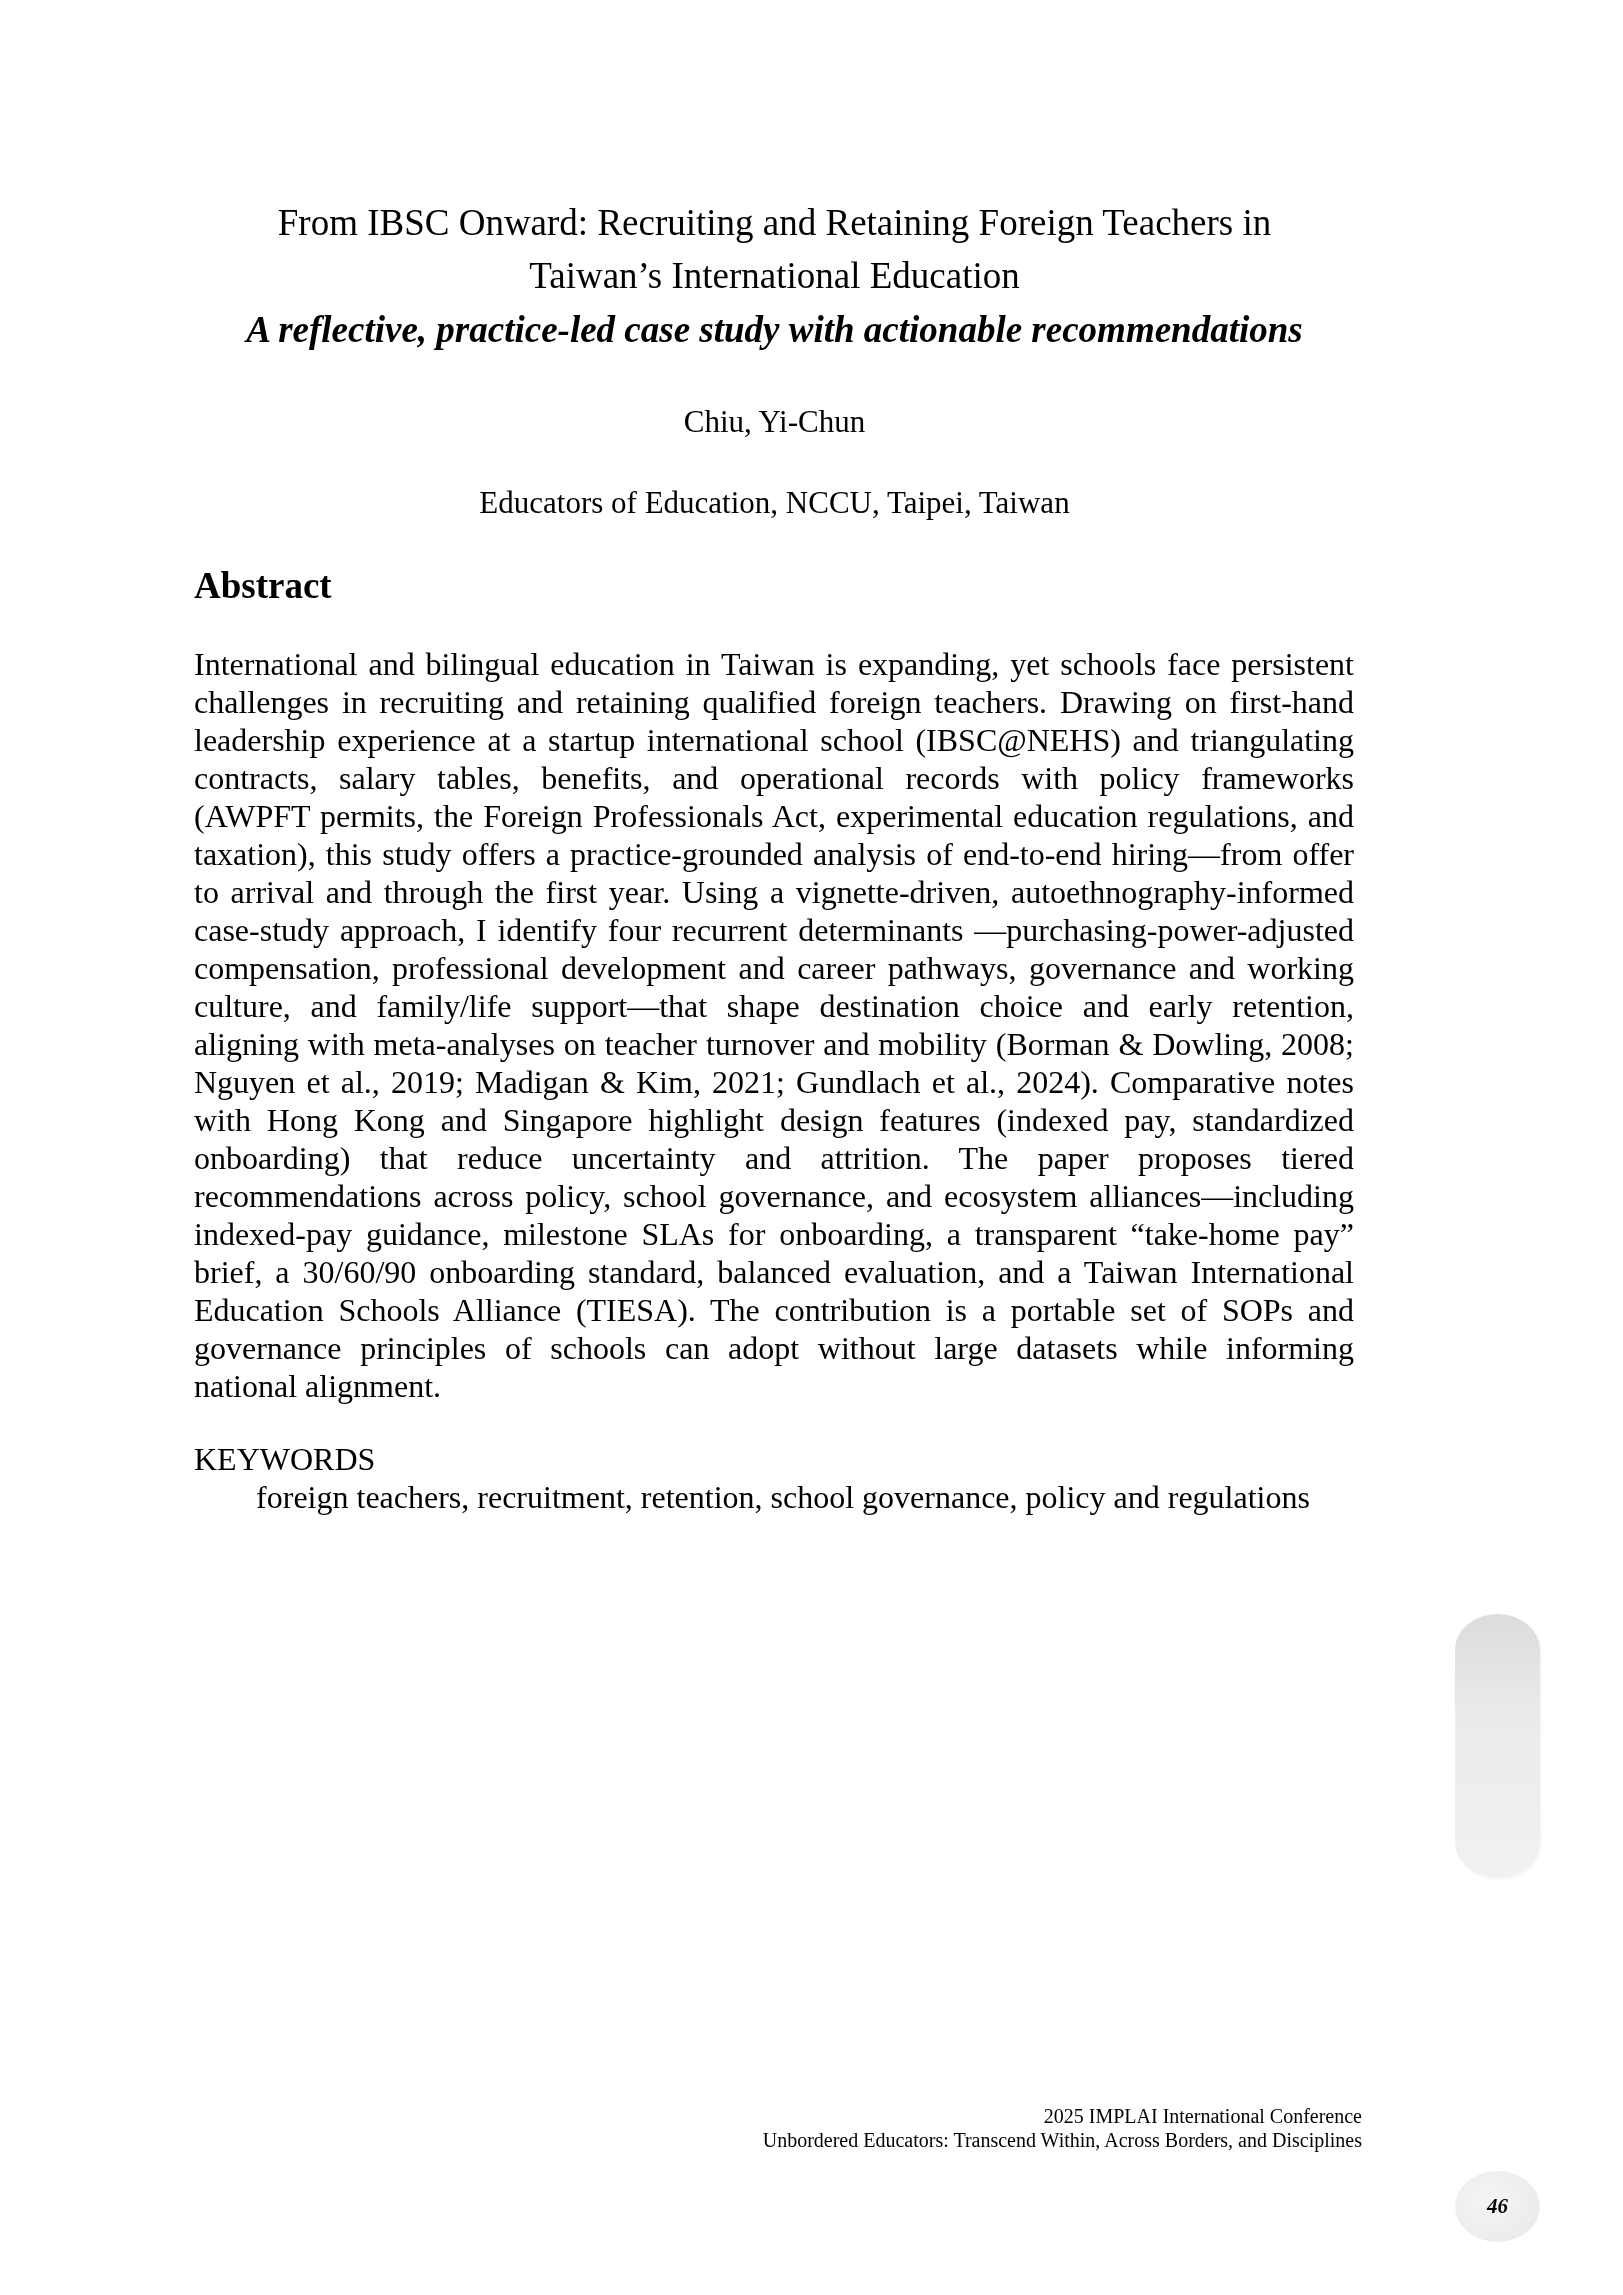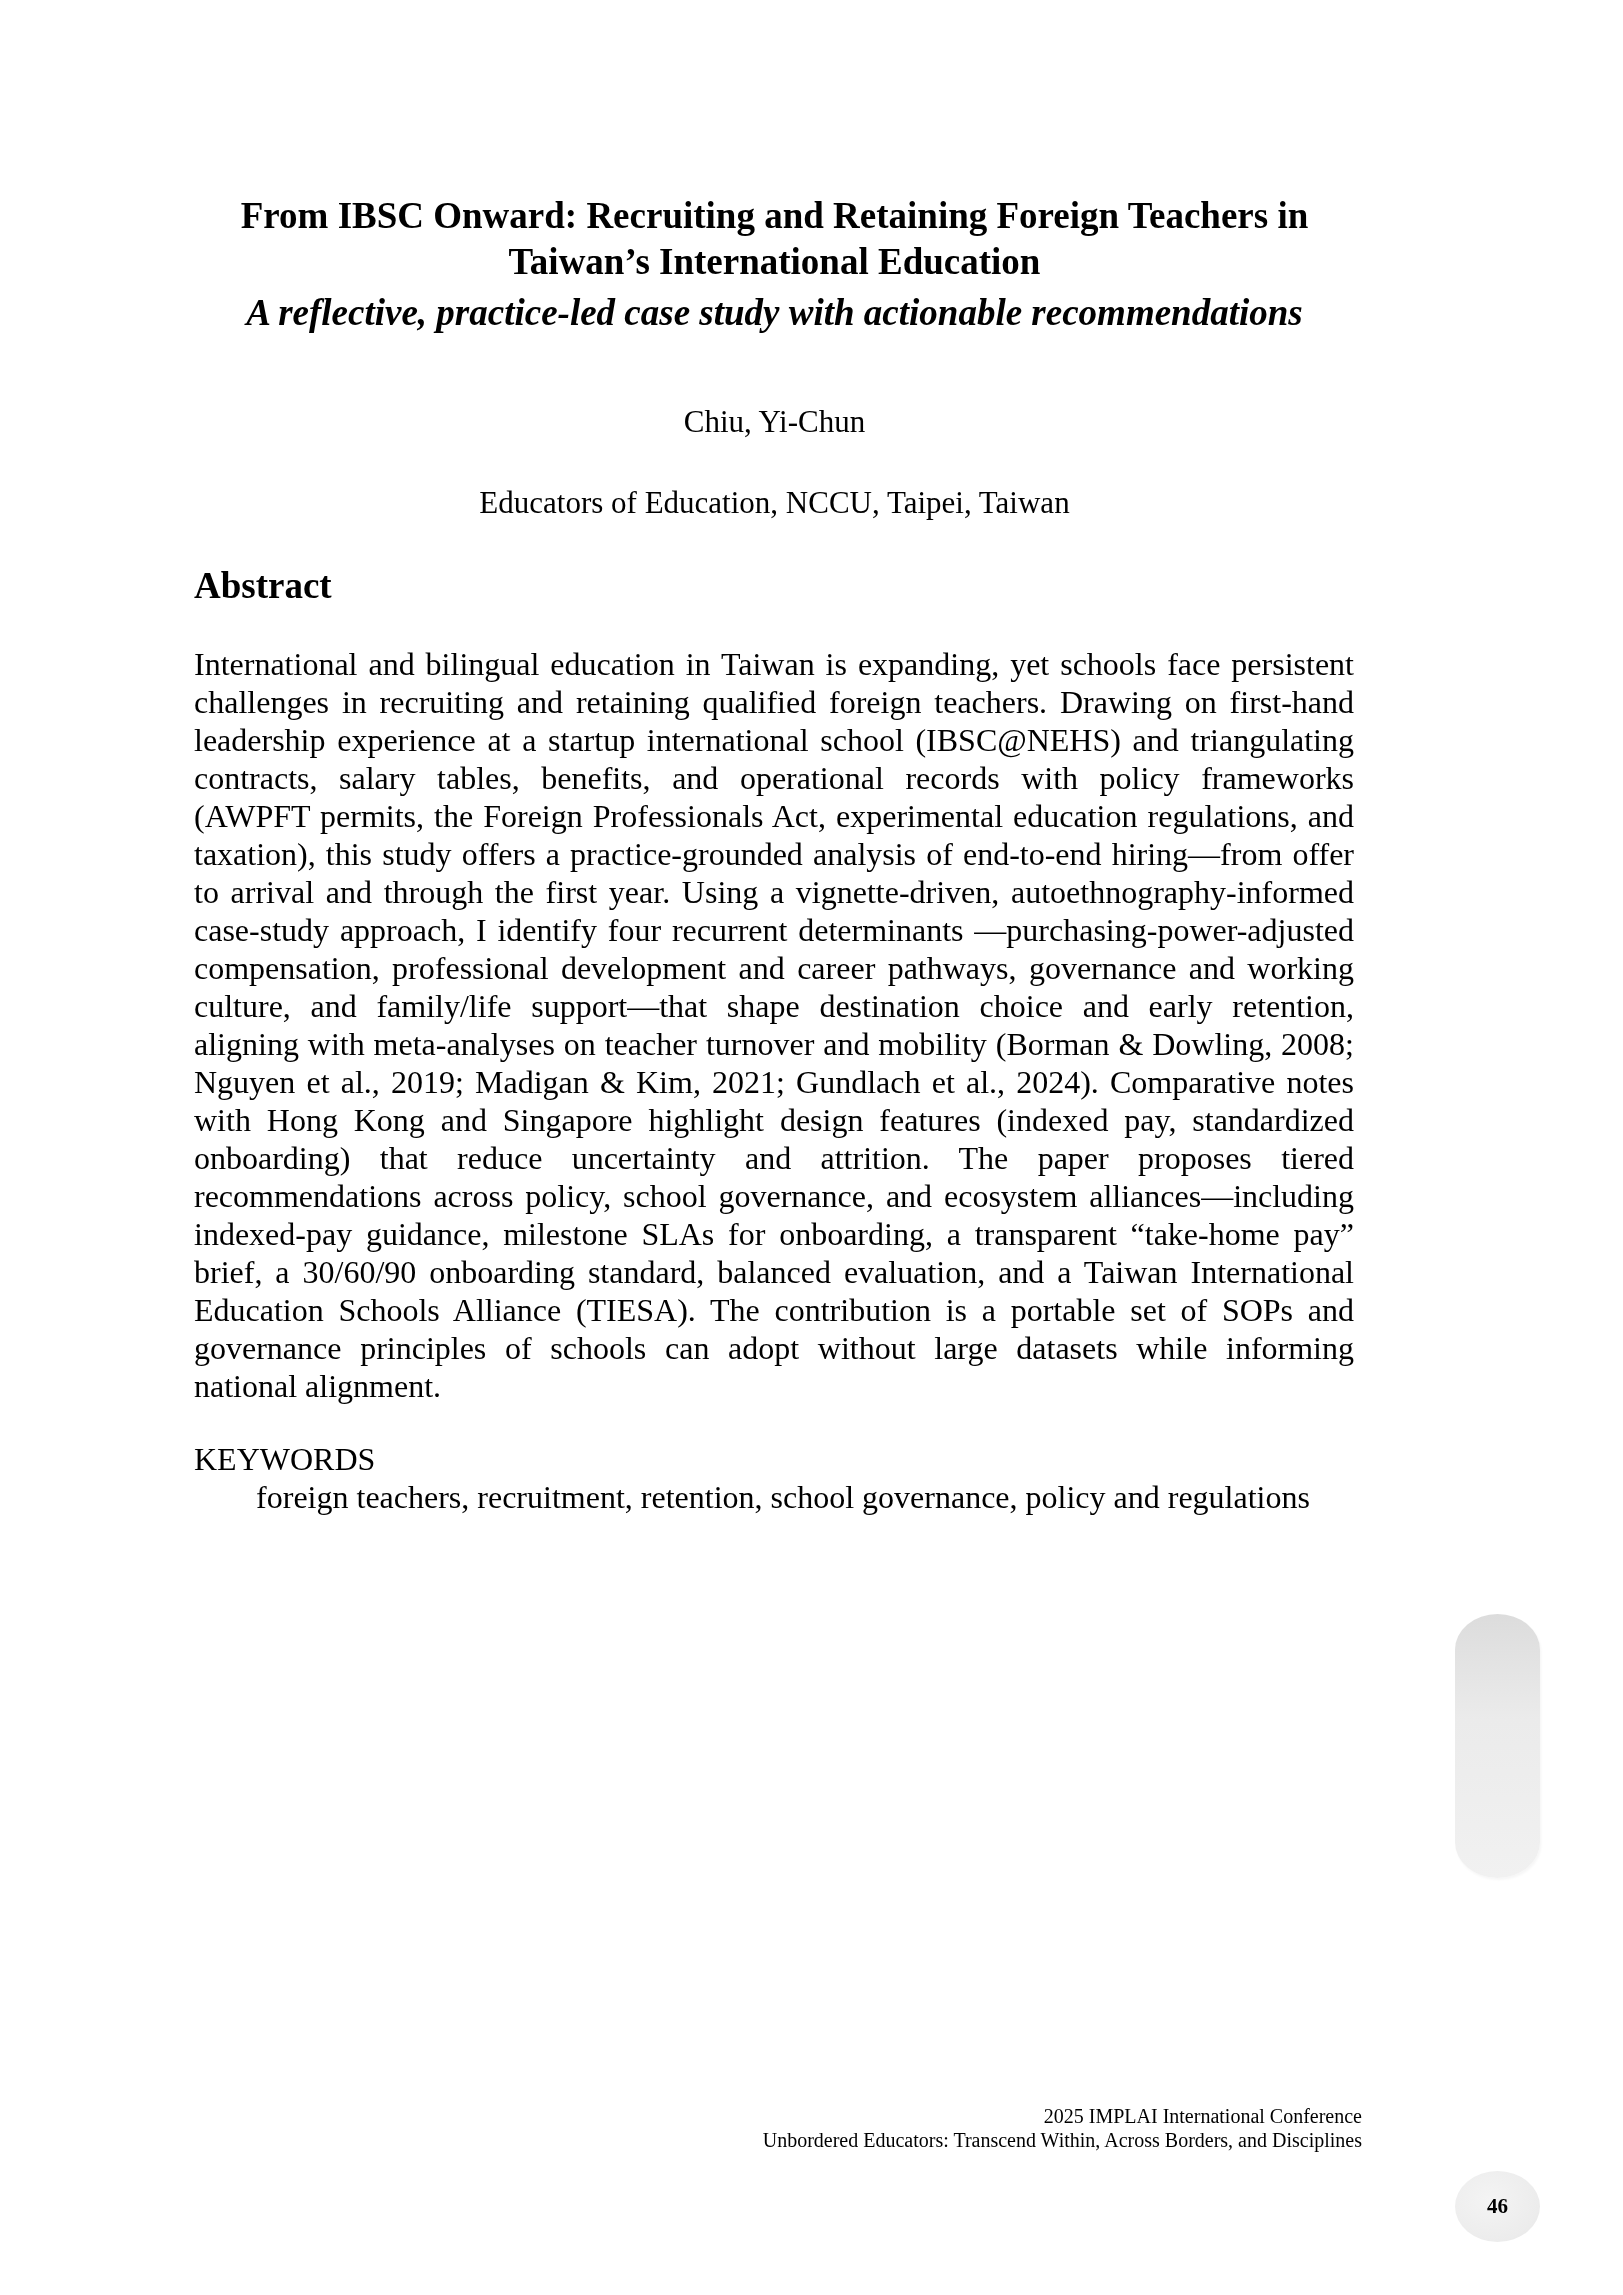--- a/index.html
+++ b/index.html
@@ -5,21 +5,21 @@
     html, body { margin: 0; padding: 0; background: #ffffff; }
     body {
       width: 1623px; height: 2295px; position: relative; overflow: hidden;
       font-family: "Liberation Serif", "DejaVu Serif", serif; color: #000;
     }
     .title-block {
       position: absolute; left: 194px; width: 1161px; top: 191px;
       text-align: center;
     }
     .title-line {
-      font-weight: bold; font-size: 37px; line-height: 43px; margin: 3px;
+      font-weight: normal; font-size: 37px; line-height: 43px; margin: 10px;
     }
     .subtitle-line {
       font-weight: bold; font-style: italic; font-size: 37px; line-height: 46px; margin: 7px;
     }
     .author {
       position: absolute; left: 194px; width: 1161px; top: 403px;
       text-align: center; font-size: 31px; line-height: 38px;
     }
     .affiliation {
       position: absolute; left: 194px; width: 1161px; top: 484px;
@@ -49,21 +49,21 @@
     .side-tab {
       position: absolute; left: 1455px; top: 1614px; width: 85px; height: 264px;
       border-radius: 43px / 36px;
       background: linear-gradient(to bottom, #dcdcdc 0%, #ebebeb 40%, #f1f1f1 100%);
       box-shadow: 1.3px 2px 2.6px rgba(0,0,0,0.04);
     }
     .page-badge {
       position: absolute; left: 1455px; top: 2171px; width: 85px; height: 71px;
       border-radius: 50%;
       background: radial-gradient(ellipse at 40% 40%, #f4f4f4 0%, #ececec 70%, #e4e4e4 100%);
-      display: flex; align-items: center; justify-content: center;
+      display: flex; align-items: center; justify-content: center; font-style: italic;
     }
     .page-number {
       font-size: 21px; font-weight: bold; line-height: 1;
     }
   </style>
 </head>
 <body>
 
 <div class="title-block">
   <p class="title-line">From IBSC Onward: Recruiting and Retaining Foreign Teachers in</p>

